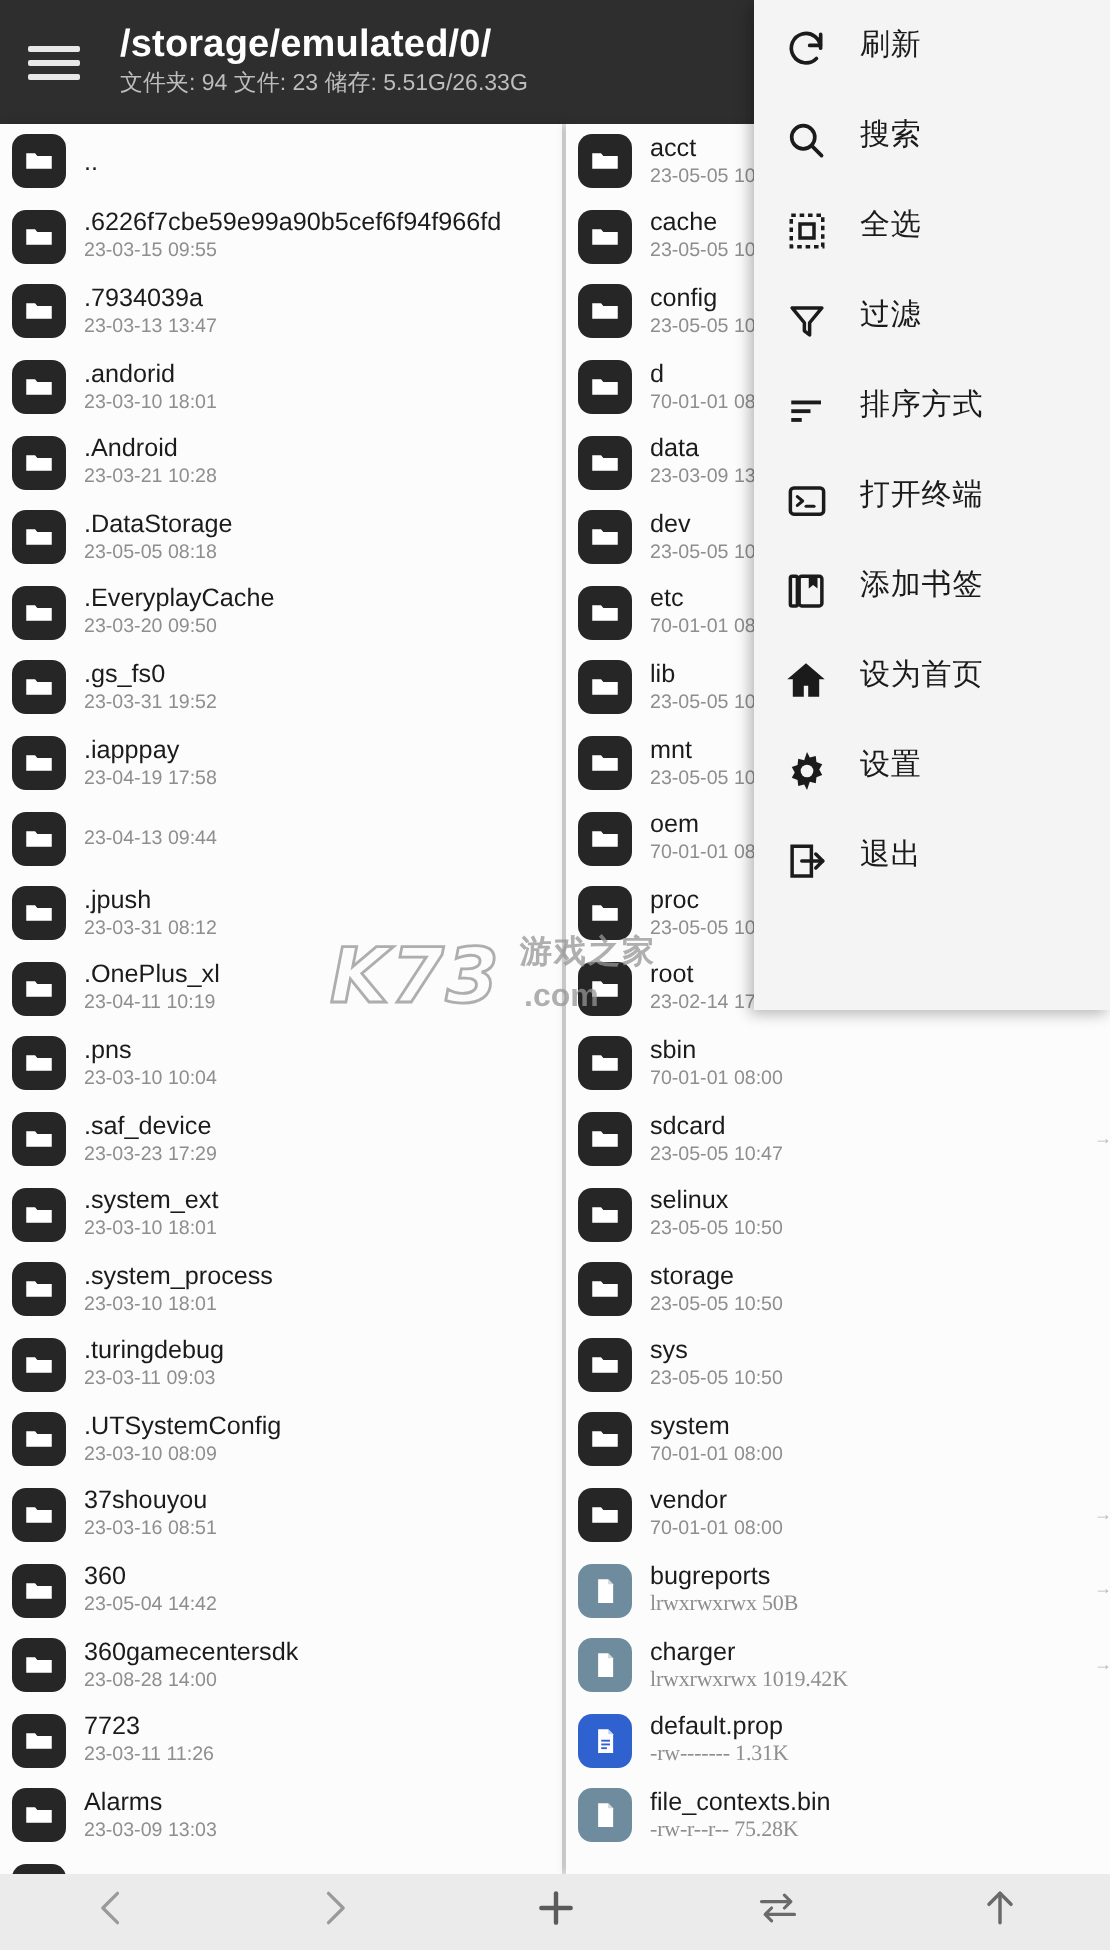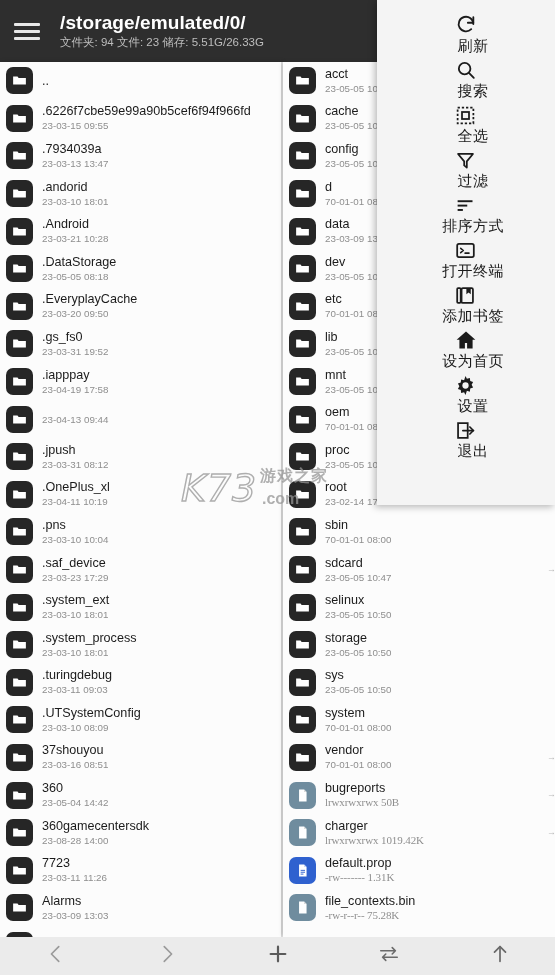--- a/index.html
+++ b/index.html
@@ -60,21 +60,21 @@
     position:absolute; right:-6px; top:13px; font-size:9px; color:#b9b9b9;
     white-space:nowrap; overflow:hidden; width:14px;
   }
 
   
   #menu {
     position:absolute; left:377px; top:0; width:178px; height:505px;
     background:#f4f4f4; box-shadow:-2px 2px 7px rgba(0,0,0,.28); z-index:30;
     padding-top:13px;
   }
-  .mi { height:45px; display:flex; align-items:center; padding-left:14px; position:relative;flex-direction:column; }
+  .mi { height:45px; display:flex; align-items:flex-start; padding-left:14px; position:relative; }
   .mi-ico { width:24px; height:24px; flex:0 0 24px; display:flex; align-items:center;
             justify-content:center; margin-right:15px; }
   .mi-label { font-size:15px; color:#1b1b1b; letter-spacing:.4px; }
   .mi-check {
     position:absolute; right:16px; top:50%; transform:translateY(-50%);
     width:19px; height:19px; border-radius:2px; background:#3fa9f5;
     display:flex; align-items:center; justify-content:center;
   }
 
   
@@ -83,21 +83,21 @@
     background:#ebebeb; display:flex; align-items:center; z-index:20;
   }
   .bb { flex:1 1 0; display:flex; align-items:center; justify-content:center; height:38px; }
 
   
   #watermark {
     position:absolute; left:165px; top:460px; z-index:25; pointer-events:none;
     width:190px; height:58px;
   }
   #wm-k73 {
-    position:absolute; left:16px; top:6px; font-size:38px; font-weight:normal;
+    position:absolute; left:0; top:6px; font-size:38px; font-weight:bold;
     font-style:italic; color:transparent; letter-spacing:1px;
     -webkit-text-stroke:1.4px rgba(160,160,160,.85);
     font-family:"DejaVu Sans",sans-serif;
   }
   #wm-cn {
     position:absolute; left:95px; top:6px; font-size:16px; font-weight:bold;
     color:rgba(150,150,150,.75); letter-spacing:1px;
   }
   #wm-com {
     position:absolute; left:97px; top:30px; font-size:16px; font-weight:bold;

